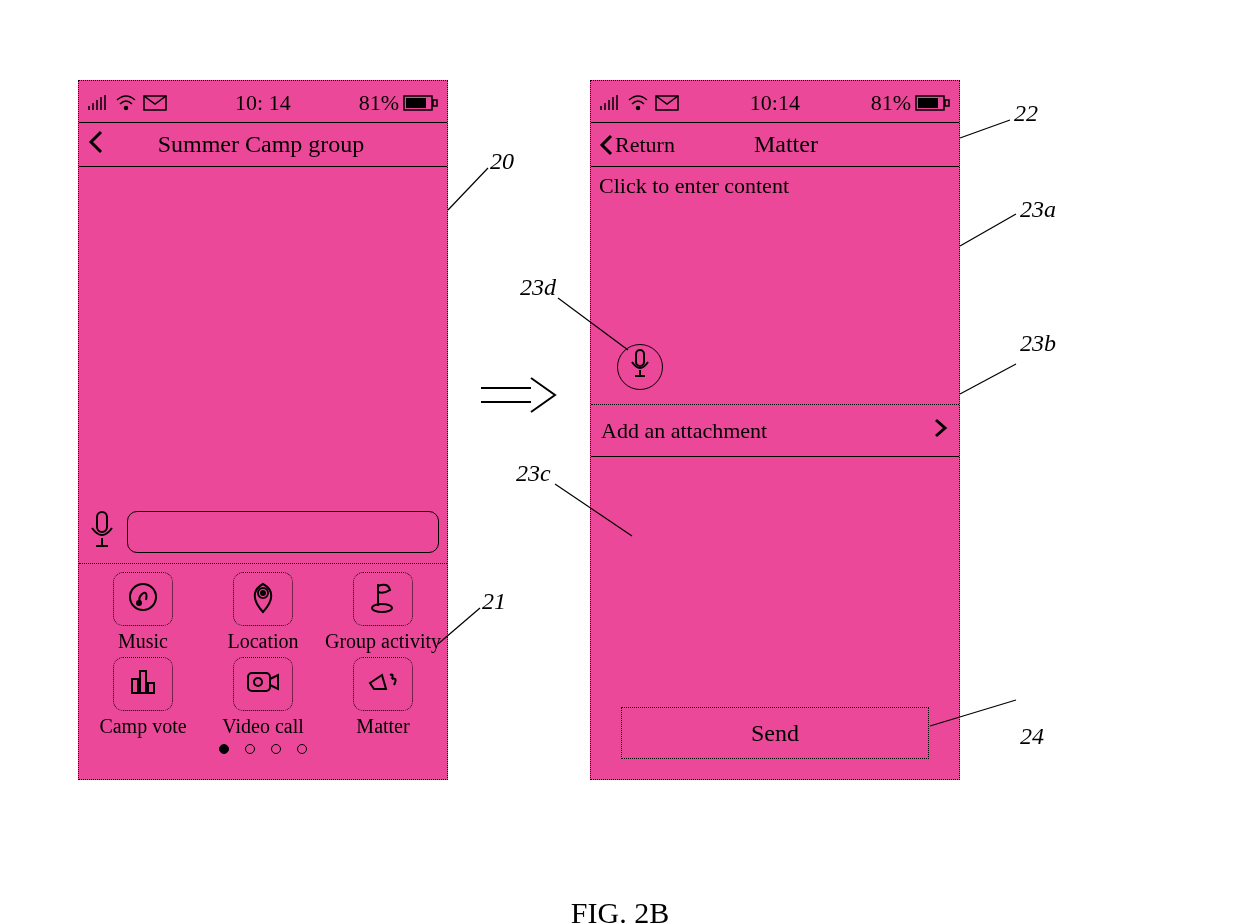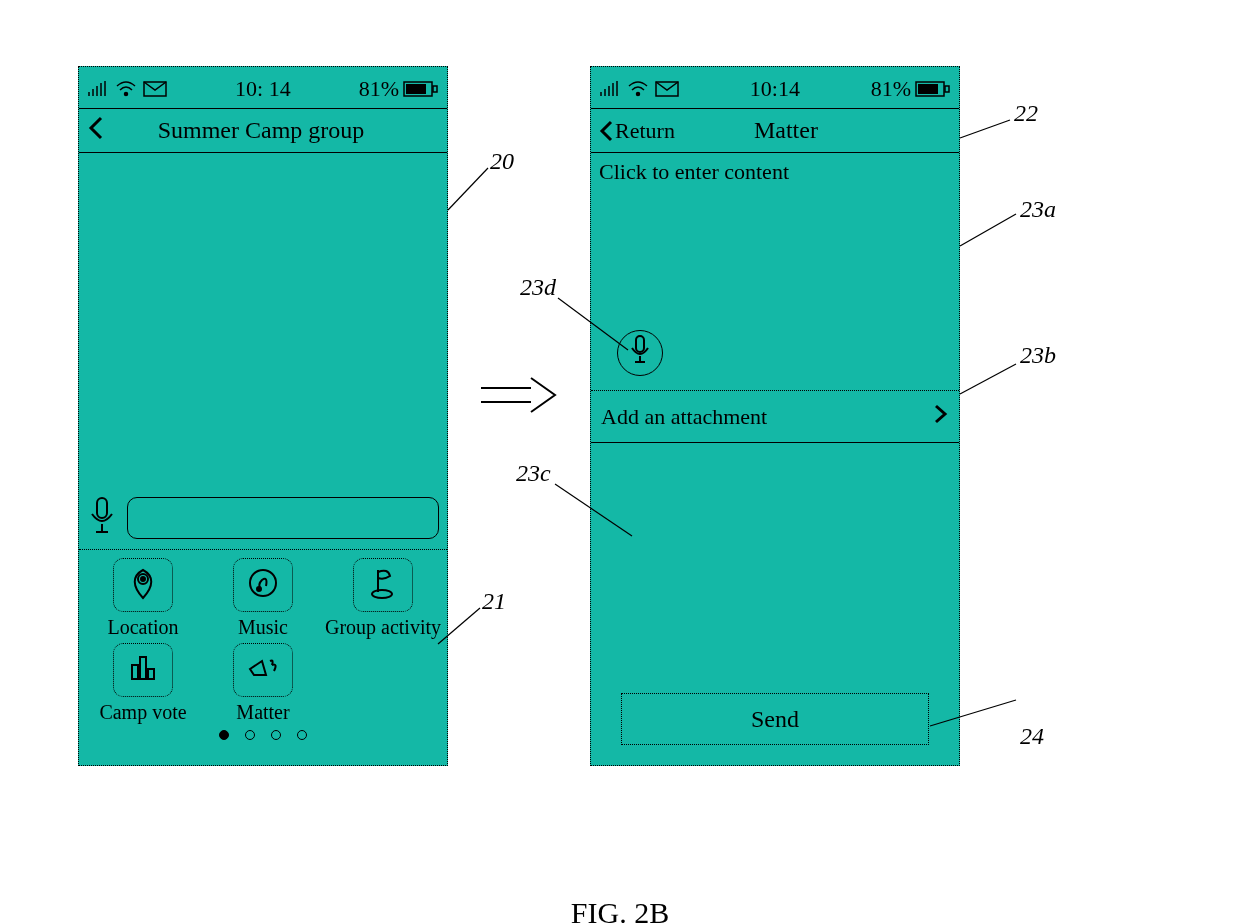--- a/index.html
+++ b/index.html
@@ -16,22 +16,22 @@
   .stage {
     position: relative;
     width: 1240px;
     height: 923px;
   }
   .phone {
     position: absolute;
     width: 370px;
     height: 700px;
     border: 1.5px dotted #000;
-    background: #14b8a6;
-    top: 66px;
+    background: #ec4899;
+    top: 80px;
   }
   #phone-left { left: 78px; }
   #phone-right { left: 590px; }
 
   .status-bar {
     display: flex;
     align-items: center;
     justify-content: space-between;
     padding: 6px 8px 4px 8px;
     font-size: 22px;
@@ -159,44 +159,44 @@
               </g>
             </svg>
         </span>
         <div class="field"></div>
       </div>
     </div>
     <div class="panel">
       <div class="grid">
         <div class="cell">
           <div class="tile">
+              <span><svg width="34" height="34">
+                  <g stroke="#000" stroke-width="2" fill="none">
+                    <circle cx="17" cy="17" r="13"></circle>
+                    <path d="M14 22 Q12 18 16 14 Q22 10 20 20"></path>
+                    <circle cx="13" cy="23" r="2" fill="#000"></circle>
+                  </g>
+                </svg></span>
+            </div>
+          <div>Music</div>
+        </div>
+        <div class="cell">
+          <div class="tile">
               <span><svg width="34" height="38">
                   <g stroke="#000" stroke-width="2" fill="none">
                     <path d="M17 34 C6 22 6 12 17 6 C28 12 28 22 17 34 Z"></path>
                     <circle cx="17" cy="15" r="5"></circle>
                     <circle cx="17" cy="15" r="2" fill="#000"></circle>
                   </g>
                 </svg></span>
             </div>
           <div>Location</div>
         </div>
         <div class="cell">
           <div class="tile">
-              <span><svg width="34" height="34">
-                  <g stroke="#000" stroke-width="2" fill="none">
-                    <circle cx="17" cy="17" r="13"></circle>
-                    <path d="M14 22 Q12 18 16 14 Q22 10 20 20"></path>
-                    <circle cx="13" cy="23" r="2" fill="#000"></circle>
-                  </g>
-                </svg></span>
-            </div>
-          <div>Music</div>
-        </div>
-        <div class="cell">
-          <div class="tile">
               <span><svg width="34" height="38">
                   <g stroke="#000" stroke-width="2" fill="none">
                     <line x1="12" y1="6" x2="12" y2="28"></line>
                     <path d="M12 8 Q22 4 24 12 Q18 16 12 14"></path>
                     <ellipse cx="16" cy="30" rx="10" ry="4"></ellipse>
                   </g>
                 </svg></span>
             </div>
           <div>Group activity</div>
         </div>
@@ -204,20 +204,32 @@
           <div class="tile">
               <span><svg width="34" height="34">
                   <g stroke="#000" stroke-width="2" fill="none">
                     <rect x="6" y="14" width="6" height="14"></rect>
                     <rect x="14" y="6" width="6" height="22"></rect>
                     <rect x="22" y="18" width="6" height="10"></rect>
                   </g>
                 </svg></span>
             </div>
           <div>Camp vote</div>
+        </div>
+        <div class="cell">
+          <div class="tile">
+              <span><svg width="38" height="30">
+                  <g stroke="#000" stroke-width="2" fill="none">
+                    <rect x="4" y="6" width="22" height="18" rx="4"></rect>
+                    <path d="M26 12 L34 8 L34 22 L26 18"></path>
+                    <circle cx="14" cy="15" r="4"></circle>
+                  </g>
+                </svg></span>
+            </div>
+          <div>Video call</div>
         </div>
         <div class="cell">
           <div class="tile">
               <span><svg width="38" height="34">
                   <g stroke="#000" stroke-width="2" fill="none">
                     <path d="M6 18 L18 10 L22 24 L10 24 Z"></path>
                     <path d="M26 10 Q30 8 28 14"></path>
                     <path d="M28 14 Q34 12 30 20"></path>
                   </g>
                 </svg></span>
@@ -332,19 +344,19 @@
 
       <path d="M558 298 L 628 350"></path>
 
       <path d="M930 726 L 1016 700"></path>
     </g>
   </svg>
   <div class="callout-label" style="left:490px;top:148px">20</div>
   <div class="callout-label" style="left:482px;top:588px">21</div>
   <div class="callout-label" style="left:1014px;top:100px">22</div>
   <div class="callout-label" style="left:1020px;top:196px">23a</div>
-  <div class="callout-label" style="left:1020px;top:342px">23b</div>
+  <div class="callout-label" style="left:1020px;top:330px">23b</div>
   <div class="callout-label" style="left:516px;top:460px">23c</div>
   <div class="callout-label" style="left:520px;top:274px">23d</div>
   <div class="callout-label" style="left:1020px;top:723px">24</div>
 
   <div class="fig-caption">FIG. 2B</div>
 </div>
 
 </body></html>

